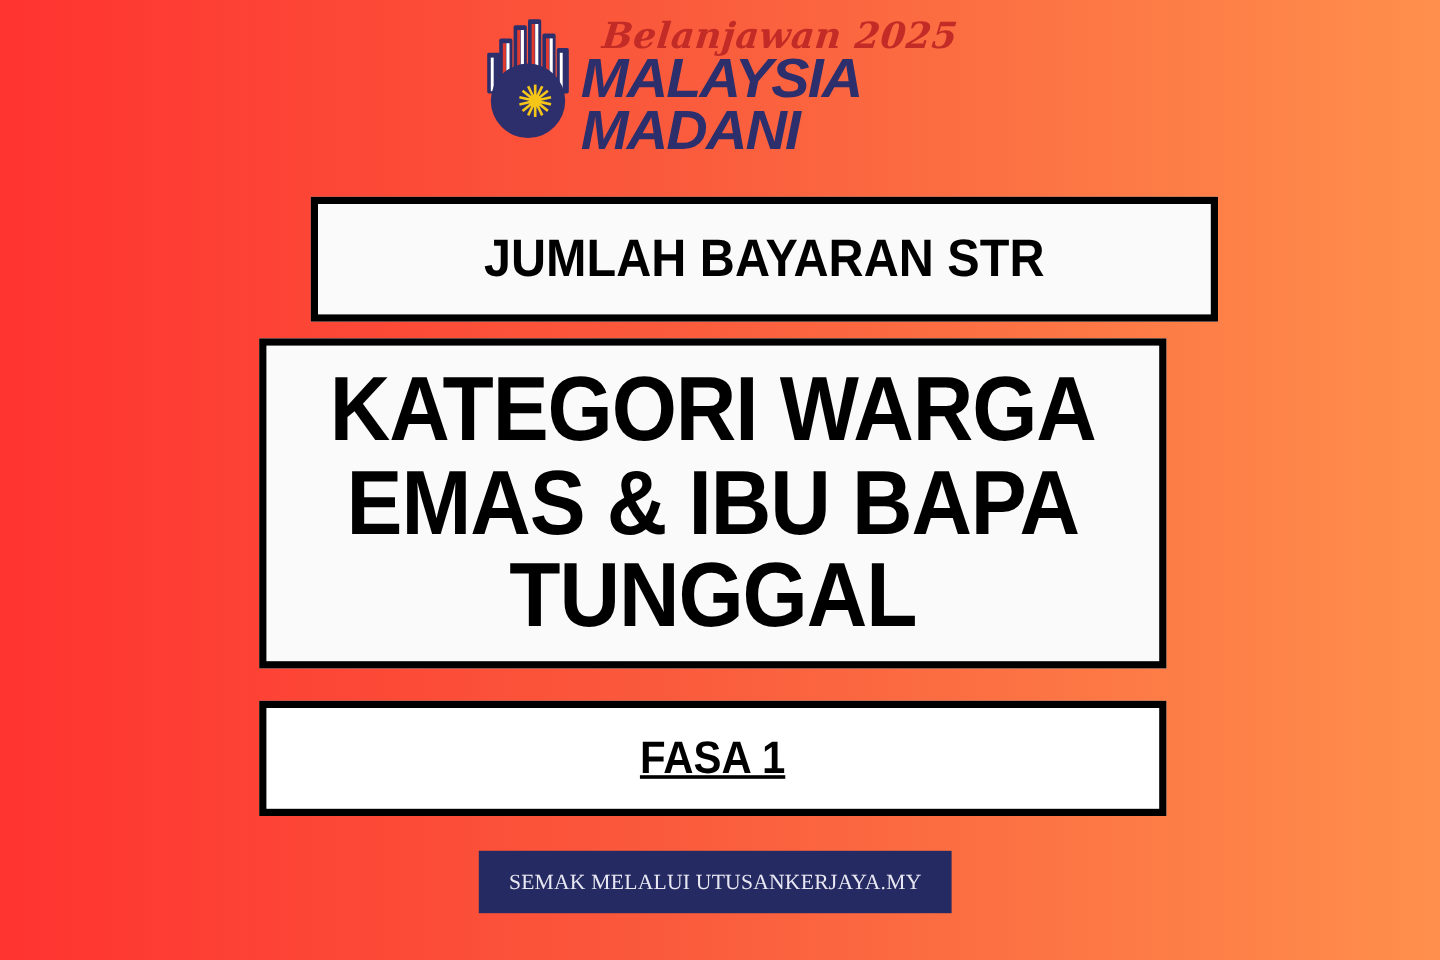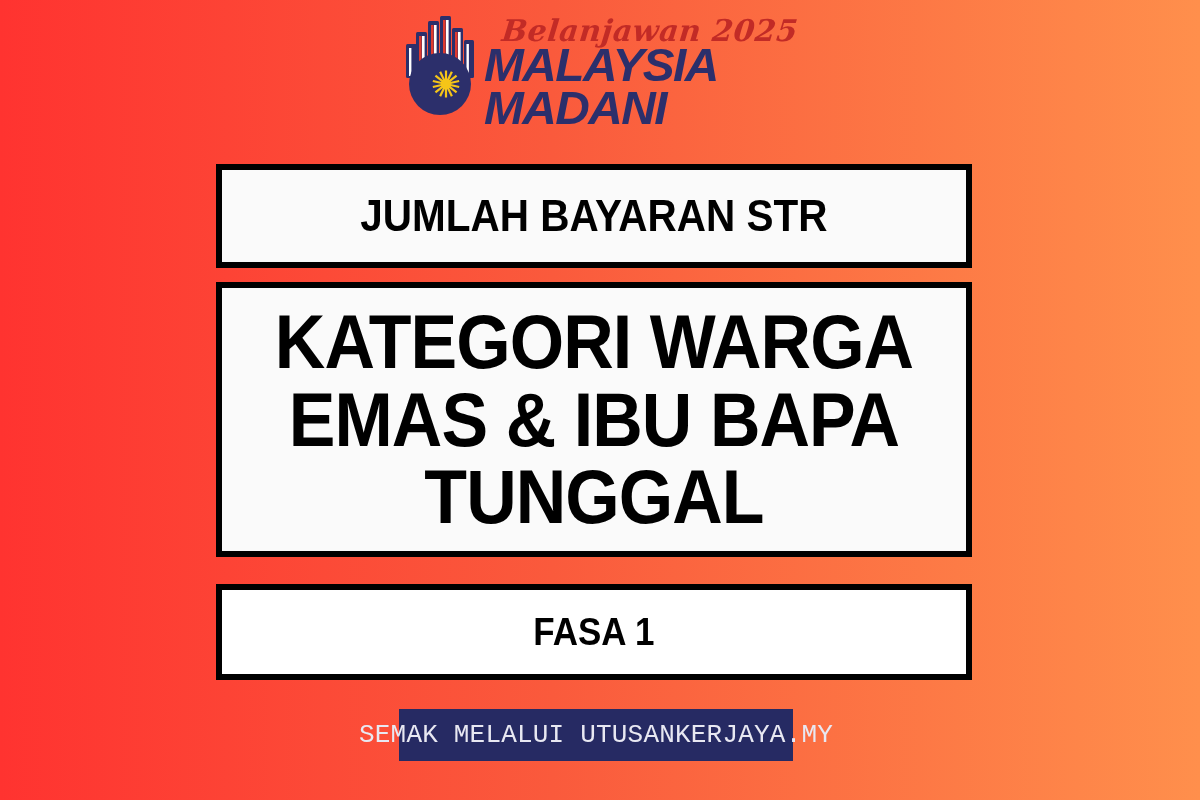--- a/index.html
+++ b/index.html
@@ -79,23 +79,23 @@
     left: 216px;
     width: 756px;
     background: #FAFAFA;
     border: 6px solid #000000;
     display: flex;
     align-items: center;
     justify-content: center;
     text-align: center;
   }
 
-  #panel-title  { top: 164px; height: 104px; }
+  #panel-title  { top: 164px; height: 104px; margin-left: 43px; }
   #panel-main   { top: 282px; height: 275px; background: #FAFAFA; }
-  #panel-phase  { top: 584px; height: 96px;  background: #FFFFFF; }
+  #panel-phase  { top: 584px; height: 96px;  background: #FFFFFF; text-decoration: underline; }
 
   .panel-text {
     font-family: "Liberation Sans", sans-serif;
     font-weight: 700;
     color: #000000;
     transform: scaleX(0.92);
     line-height: 1.02;
   }
 
   #title-text {
@@ -120,22 +120,22 @@
     top: 709px;
     width: 394px;
     height: 52px;
     background: #262A63;
     display: flex;
     align-items: center;
     justify-content: center;
   }
 
   #cta-text {
-    font-family: Liberation Mono, monospace;
-    font-size: 26px;
+    font-family: Liberation Serif, serif;
+    font-size: 18px;
     font-weight: 400;
     color: #E8E8F2;
     letter-spacing: 0.2px;
     white-space: nowrap;
     text-align: right;
   }
 </style>
 </head>
 <body>
 

